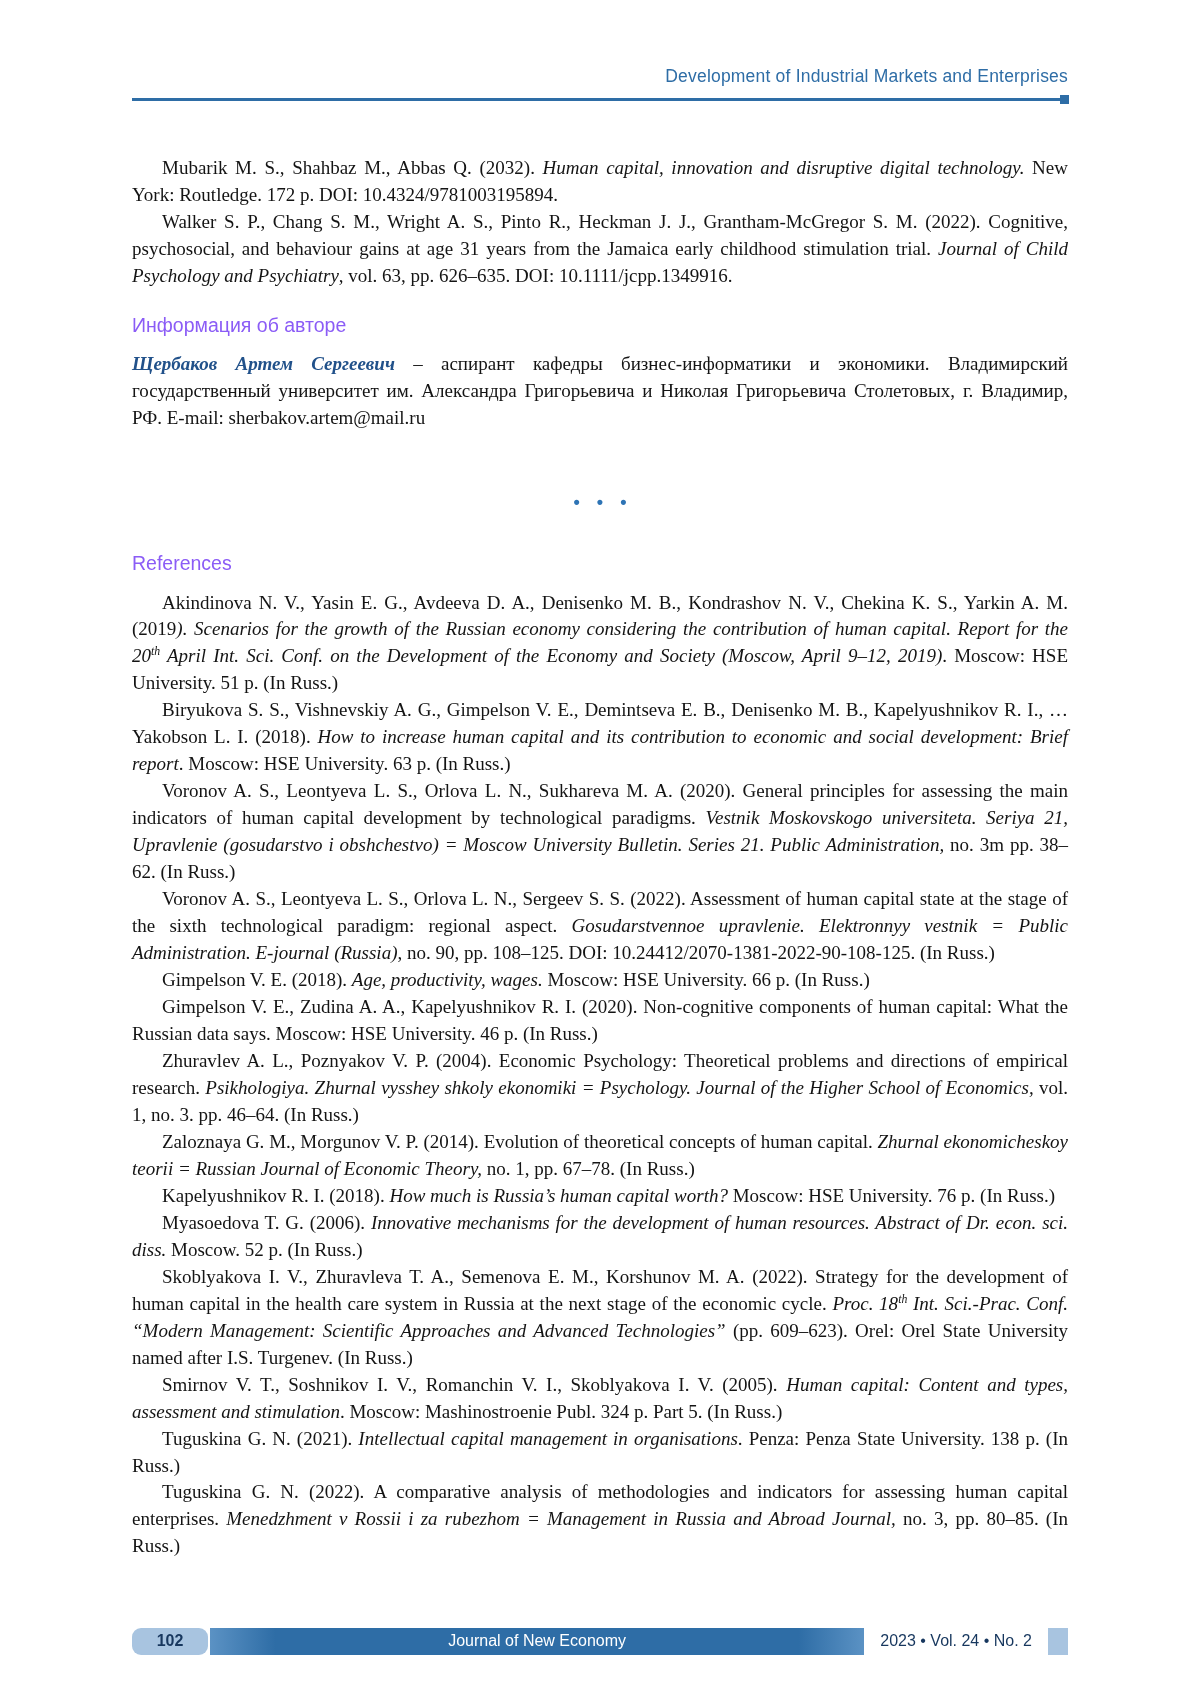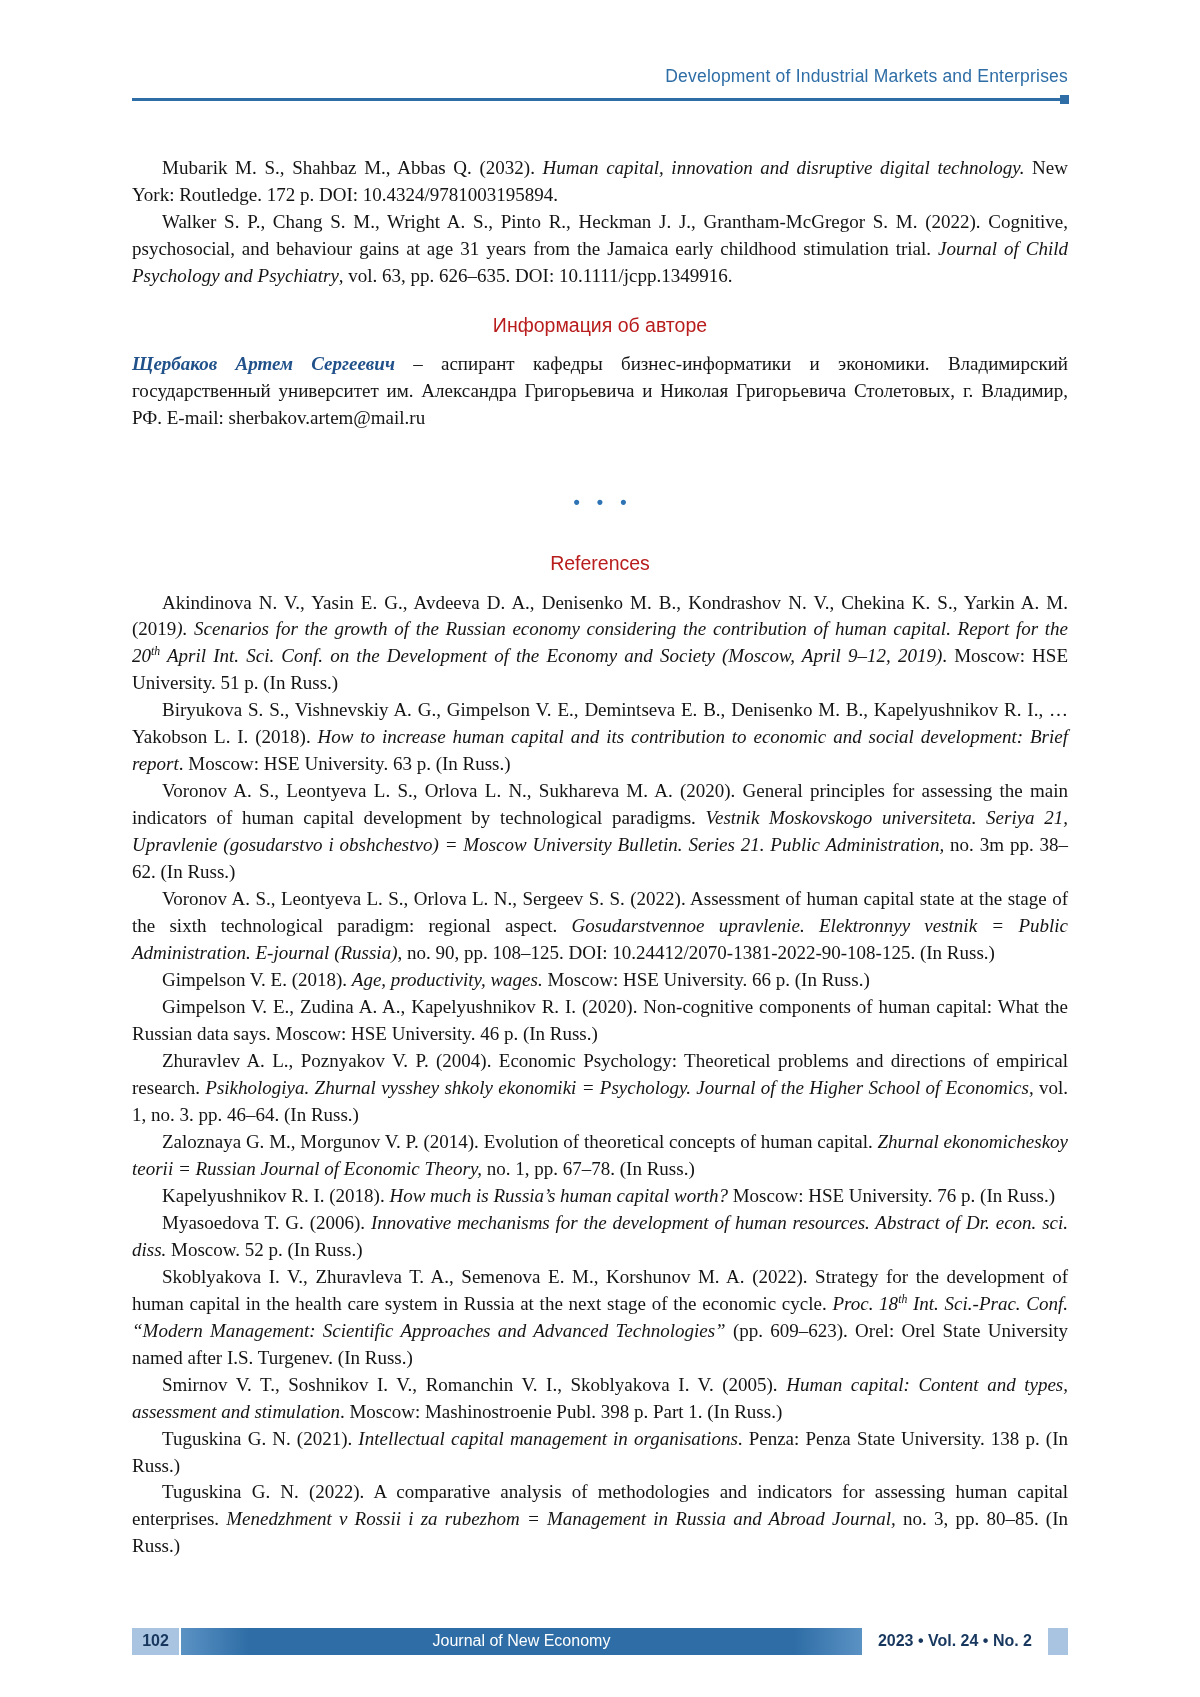--- a/index.html
+++ b/index.html
@@ -15,43 +15,43 @@
   }
   .head-rule{position:relative;height:0;border-bottom:3px solid #2e6da6;margin-bottom:54px;}
   .head-square{position:absolute;right:-1px;top:-3px;width:9px;height:9px;background:#2e6da6;}
   
   .para{margin:0;text-align:justify;text-indent:30px;}
   .it{font-style:italic;}
   .bd{font-weight:bold;font-style:italic;}
   .accent{color:#21518a;}
   sup{font-size:.62em;line-height:0;}
   .section-heading{
-    font-family:"Liberation Sans","DejaVu Sans",sans-serif;color:#b91c1c;font-size:19.5px;
-    font-weight:normal;text-align:center;margin:22px 0 12px;
+    font-family:"Liberation Sans","DejaVu Sans",sans-serif;color:#8b5cf6;font-size:19.5px;
+    font-weight:normal;margin:22px 0 12px;
   }
   .separator{
     text-align:center;color:#2e74b5;font-weight:bold;font-size:18px;
     letter-spacing:6px;text-indent:6px;margin:58px 0 34px;
     font-family:"Liberation Sans","DejaVu Sans",sans-serif;
   }
   
   .footer{
     margin-top:auto;display:flex;align-items:stretch;height:27px;
     font-family:"Liberation Sans","DejaVu Sans",sans-serif;font-size:16px;
   }
   .footer-page{
-    background:#a8c4e0;color:#17375e;font-weight:bold;width:47px;
-    display:flex;align-items:center;justify-content:center;margin-right:2px;flex:0 0 auto;
+    background:#a8c4e0;color:#17375e;font-weight:bold;width:76px;
+    display:flex;align-items:center;justify-content:center;margin-right:2px;flex:0 0 auto;border-radius:9px;
   }
   .footer-bar{
     flex:1 1 auto;color:#fff;display:flex;align-items:center;justify-content:center;
     background:linear-gradient(90deg,#5b92c4 0%,#2e6da6 10%,#2e6da6 90%,#5b92c4 100%);
   }
   .footer-issue{
-    color:#17375e;font-weight:bold;display:flex;align-items:center;
+    color:#17375e;font-weight:normal;display:flex;align-items:center;
     padding:0 16px;background:#fff;white-space:nowrap;flex:0 0 auto;
   }
   .footer-square{width:20px;background:#a8c4e0;flex:0 0 auto;}
 </style>
 </head>
 <body>
 
 <div class="page">
 
   <header>
@@ -76,21 +76,21 @@
     <p class="para"><span>Biryukova S. S., Vishnevskiy A. G., Gimpelson V. E., Demintseva E. B., Denisenko M. B., Kapelyushnikov R. I., … Yakobson L. I. (2018). </span><span class="it">How to increase human capital and its contribution to economic and social development: Brief report</span><span>. Moscow: HSE University. 63 p. (In Russ.)</span></p>
     <p class="para"><span>Voronov A. S., Leontyeva L. S., Orlova L. N., Sukhareva M. A. (2020). General principles for assessing the main indicators of human capital development by technological paradigms. </span><span class="it">Vestnik Moskovskogo universiteta. Seriya 21, Upravlenie (gosudarstvo i obshchestvo) = Moscow University Bulletin. Series 21. Public Administration,</span><span> no. 3m pp. 38–62. (In Russ.)</span></p>
     <p class="para"><span>Voronov A. S., Leontyeva L. S., Orlova L. N., Sergeev S. S. (2022). Assessment of human capital state at the stage of the sixth technological paradigm: regional aspect. </span><span class="it">Gosudarstvennoe upravlenie. Elektronnyy vestnik = Public Administration. E-journal (Russia)</span><span>, no. 90, pp. 108–125. DOI: 10.24412/2070-1381-2022-90-108-125. (In Russ.)</span></p>
     <p class="para"><span>Gimpelson V. E. (2018). </span><span class="it">Age, productivity, wages.</span><span> Moscow: HSE University. 66 p. (In Russ.)</span></p>
     <p class="para"><span>Gimpelson V. E., Zudina A. A., Kapelyushnikov R. I. (2020). Non-cognitive components of human capital: What the Russian data says. Moscow: HSE University. 46 p. (In Russ.)</span></p>
     <p class="para"><span>Zhuravlev A. L., Poznyakov V. P. (2004). Economic Psychology: Theoretical problems and directions of empirical research. </span><span class="it">Psikhologiya. Zhurnal vysshey shkoly ekonomiki = Psychology. Journal of the Higher School of Economics,</span><span> vol. 1, no. 3. pp. 46–64. (In Russ.)</span></p>
     <p class="para"><span>Zaloznaya G. M., Morgunov V. P. (2014). Evolution of theoretical concepts of human capital. </span><span class="it">Zhurnal ekonomicheskoy teorii = Russian Journal of Economic Theory,</span><span> no. 1, pp. 67–78. (In Russ.)</span></p>
     <p class="para"><span>Kapelyushnikov R. I. (2018). </span><span class="it">How much is Russia’s human capital worth?</span><span> Moscow: HSE University. 76 p. (In Russ.)</span></p>
     <p class="para"><span>Myasoedova T. G. (2006). </span><span class="it">Innovative mechanisms for the development of human resources. Abstract of Dr. econ. sci. diss.</span><span> Moscow. 52 p. (In Russ.)</span></p>
     <p class="para"><span>Skoblyakova I. V., Zhuravleva T. A., Semenova E. M., Korshunov M. A. (2022). Strategy for the development of human capital in the health care system in Russia at the next stage of the economic cycle. </span><span class="it">Proc. 18</span><sup class="it">th</sup><span class="it"> Int. Sci.-Prac. Conf. “Modern Management: Scientific Approaches and Advanced Technologies”</span><span> (pp. 609–623). Orel: Orel State University named after I.S. Turgenev. (In Russ.)</span></p>
-    <p class="para"><span>Smirnov V. T., Soshnikov I. V., Romanchin V. I., Skoblyakova I. V. (2005). </span><span class="it">Human capital: Content and types, assessment and stimulation</span><span>. Moscow: Mashinostroenie Publ. 398 p. Part 1. (In Russ.)</span></p>
+    <p class="para"><span>Smirnov V. T., Soshnikov I. V., Romanchin V. I., Skoblyakova I. V. (2005). </span><span class="it">Human capital: Content and types, assessment and stimulation</span><span>. Moscow: Mashinostroenie Publ. 324 p. Part 5. (In Russ.)</span></p>
     <p class="para"><span>Tuguskina G. N. (2021). </span><span class="it">Intellectual capital management in organisations</span><span>. Penza: Penza State University. 138 p. (In Russ.)</span></p>
     <p class="para"><span>Tuguskina G. N. (2022). A comparative analysis of methodologies and indicators for assessing human capital enterprises. </span><span class="it">Menedzhment v Rossii i za rubezhom = Management in Russia and Abroad Journal,</span><span> no. 3, pp. 80–85. (In Russ.)</span></p>
   </main>
 
   <footer class="footer">
     <div class="footer-page">102</div>
     <div class="footer-bar">Journal of New Economy</div>
     <div class="footer-issue">2023 • Vol. 24 • No. 2</div>
     <div class="footer-square"></div>
   </footer>

